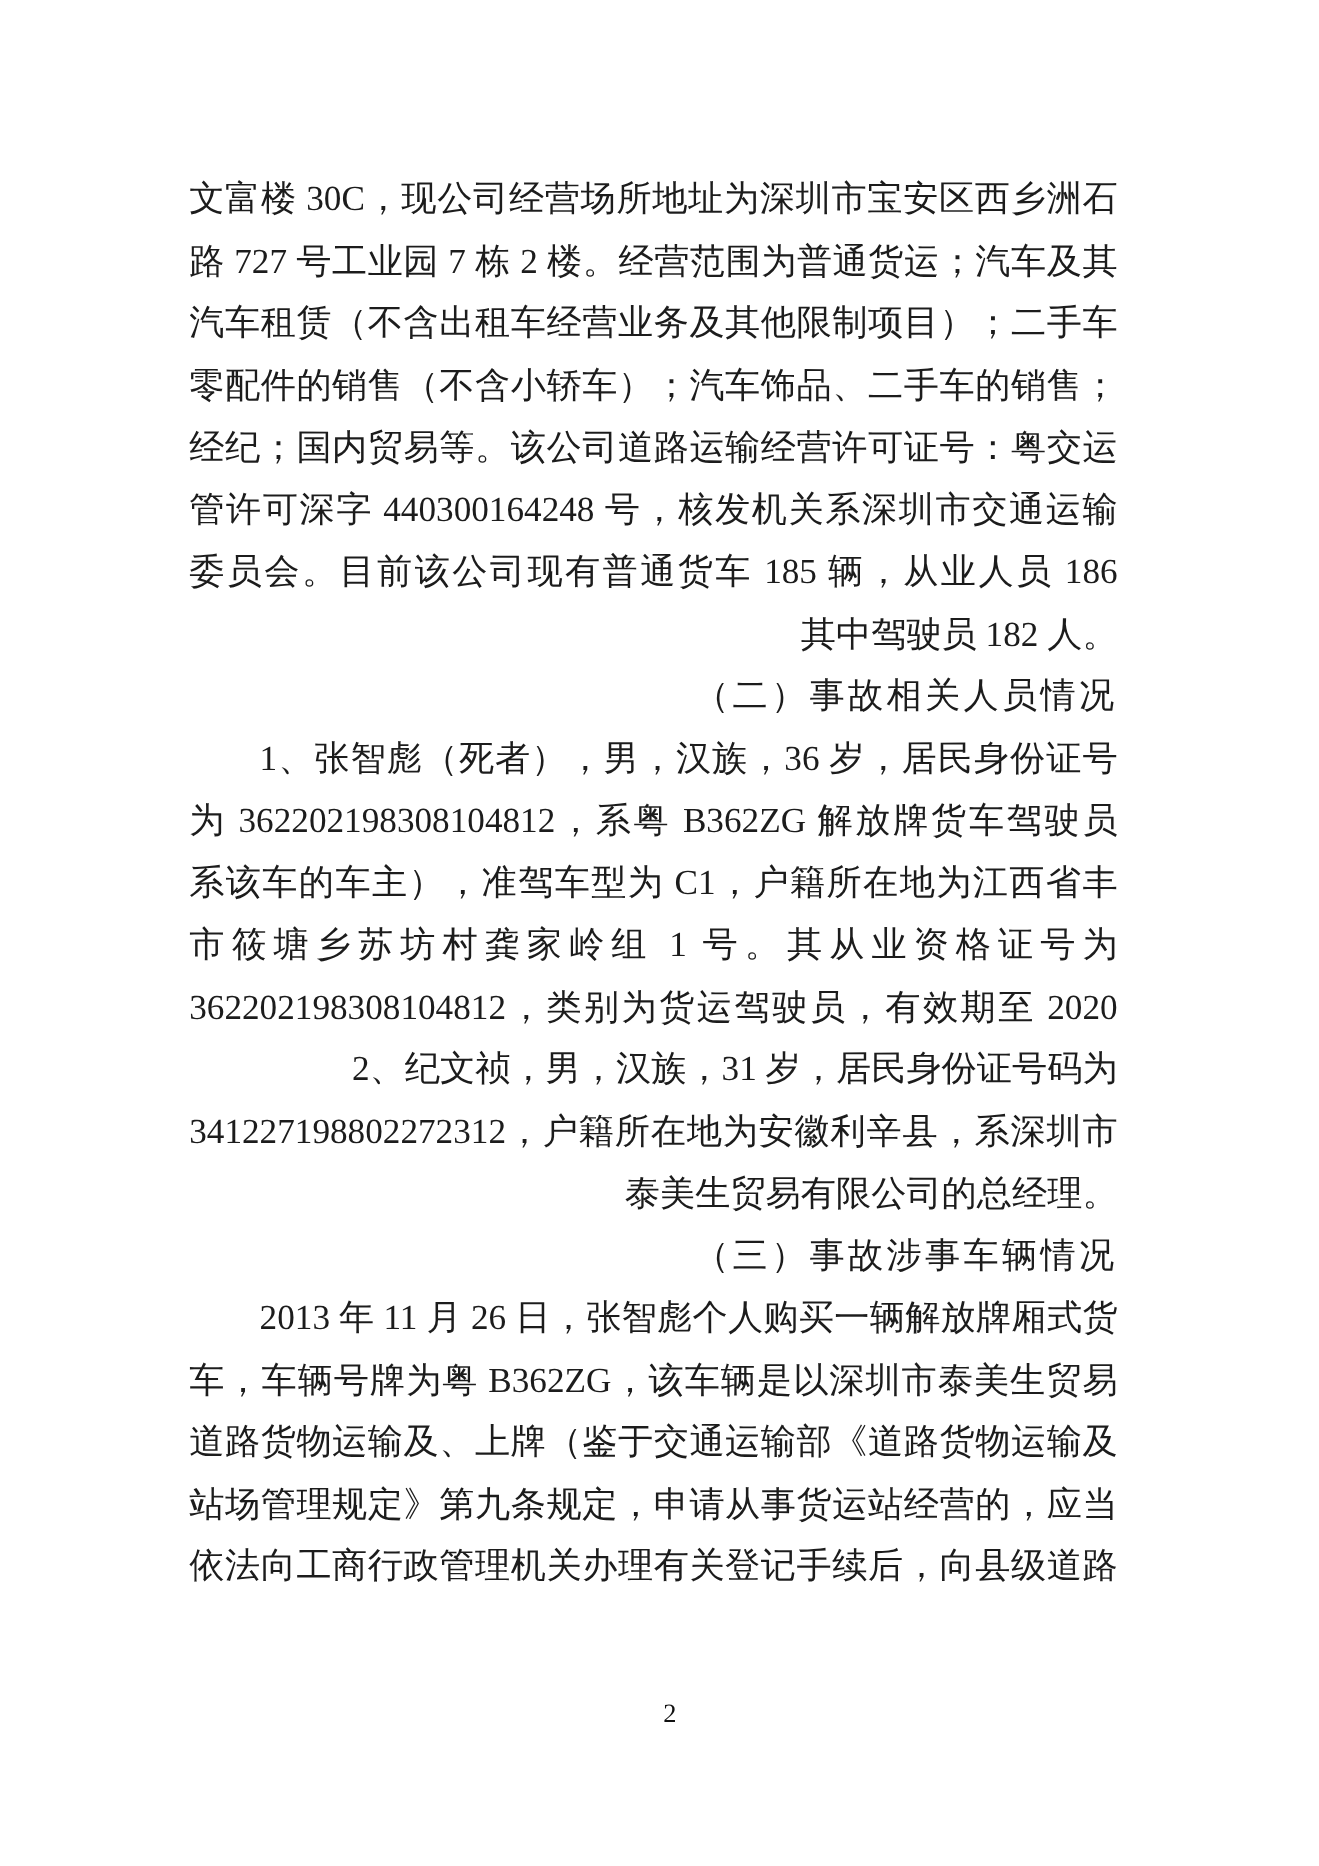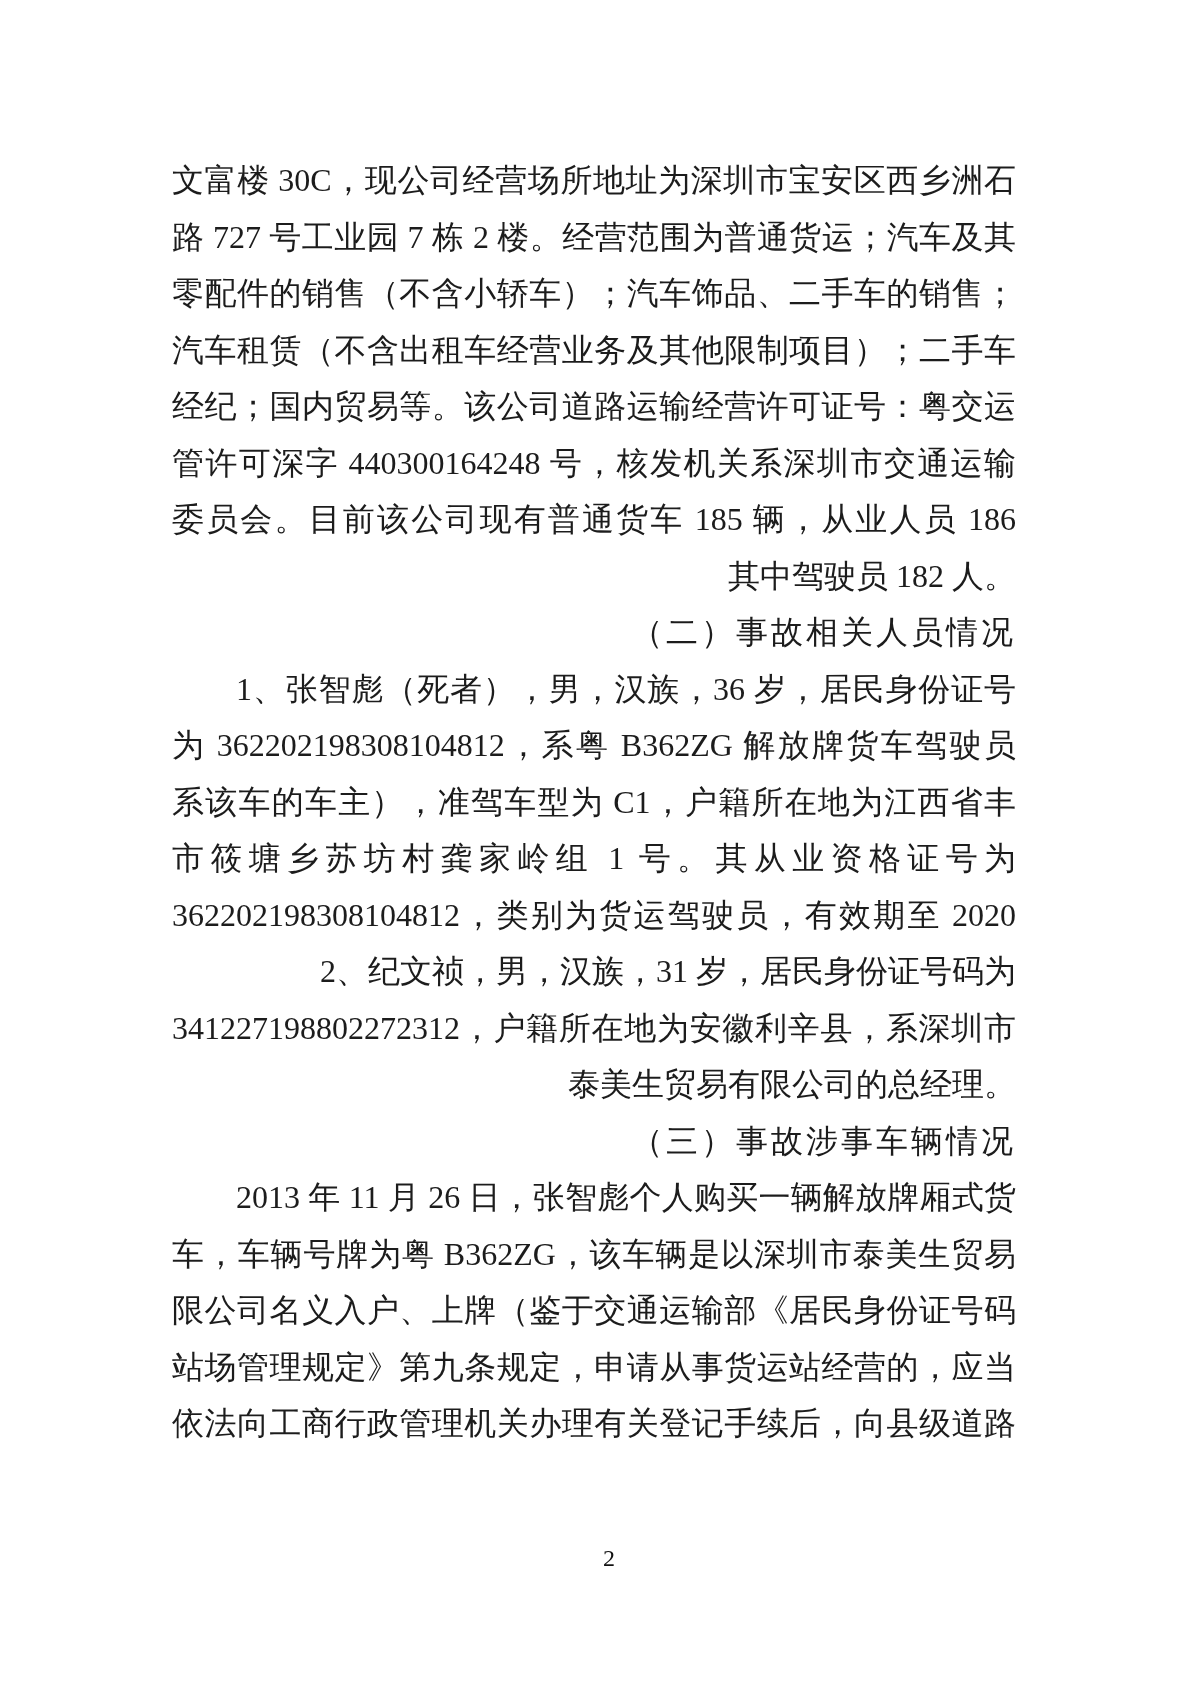--- a/index.html
+++ b/index.html
@@ -55,36 +55,36 @@
   }
 </style>
 </head>
 <body>
 
 <div class="page">
   <div class="doc-body">
 
   <div class="line justify">文富楼 30C，现公司经营场所地址为深圳市宝安区西乡洲石</div>
       <div class="line justify">路 727 号工业园 7 栋 2 楼。经营范围为普通货运；汽车及其</div>
+      <div class="line justify">汽车租赁（不含出租车经营业务及其他限制项目）；二手车</div>
       <div class="line justify">零配件的销售（不含小轿车）；汽车饰品、二手车的销售；</div>
-      <div class="line justify">汽车租赁（不含出租车经营业务及其他限制项目）；二手车</div>
       <div class="line justify">经纪；国内贸易等。该公司道路运输经营许可证号：粤交运</div>
       <div class="line justify">管许可深字 440300164248 号，核发机关系深圳市交通运输</div>
       <div class="line justify">委员会。目前该公司现有普通货车 185 辆，从业人员 186 名，</div>
       <div class="line">其中驾驶员 182 人。</div>
       <div class="line indent header">（二）事故相关人员情况</div>
       <div class="line indent justify">1、张智彪（死者），男，汉族，36 岁，居民身份证号码</div>
       <div class="line justify">为 362202198308104812，系粤 B362ZG 解放牌货车驾驶员（也</div>
       <div class="line justify">系该车的车主），准驾车型为 C1，户籍所在地为江西省丰城</div>
       <div class="line justify">市筱塘乡苏坊村龚家岭组 1 号。其从业资格证号为</div>
       <div class="line justify">362202198308104812，类别为货运驾驶员，有效期至 2020</div>
       <div class="line indent">2、纪文祯，男，汉族，31 岁，居民身份证号码为</div>
       <div class="line justify">341227198802272312，户籍所在地为安徽利辛县，系深圳市</div>
       <div class="line">泰美生贸易有限公司的总经理。</div>
       <div class="line indent header">（三）事故涉事车辆情况</div>
       <div class="line indent justify">2013 年 11 月 26 日，张智彪个人购买一辆解放牌厢式货</div>
       <div class="line justify">车，车辆号牌为粤 B362ZG，该车辆是以深圳市泰美生贸易有</div>
-      <div class="line justify">限公司名义入户、上牌（鉴于交通运输部《居民身份证号码</div>
+      <div class="line justify">道路货物运输及、上牌（鉴于交通运输部《道路货物运输及</div>
       <div class="line justify">站场管理规定》第九条规定，申请从事货运站经营的，应当</div>
       <div class="line justify">依法向工商行政管理机关办理有关登记手续后，向县级道路</div>
     </div>
   <div class="page-number">2</div>
 </div>
 
 </body></html>

